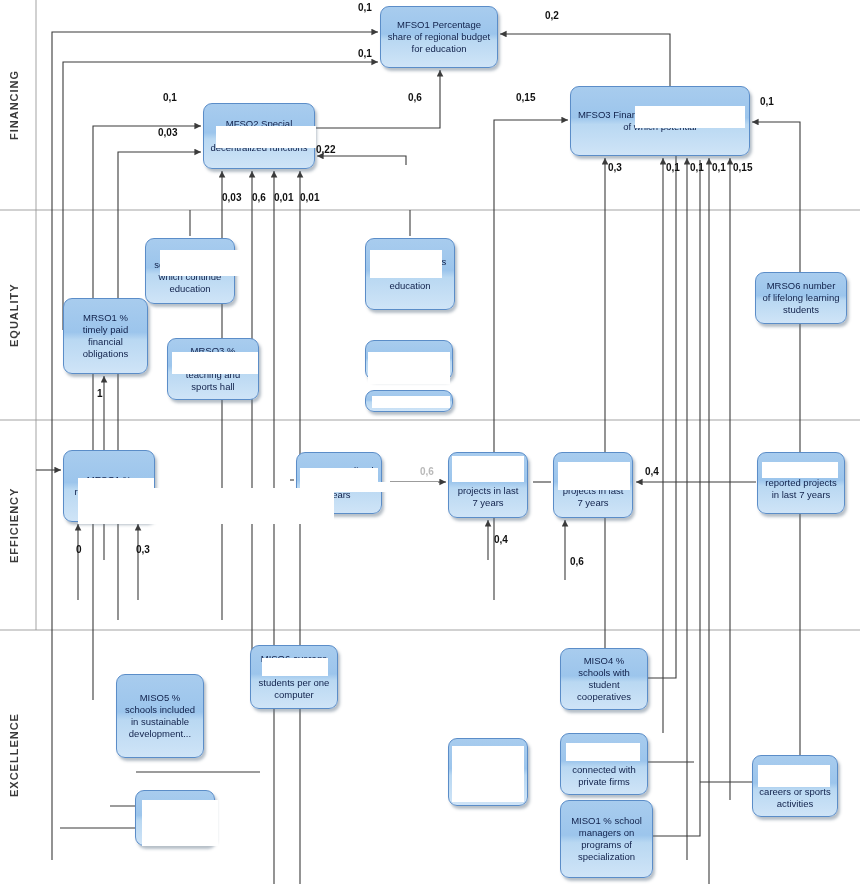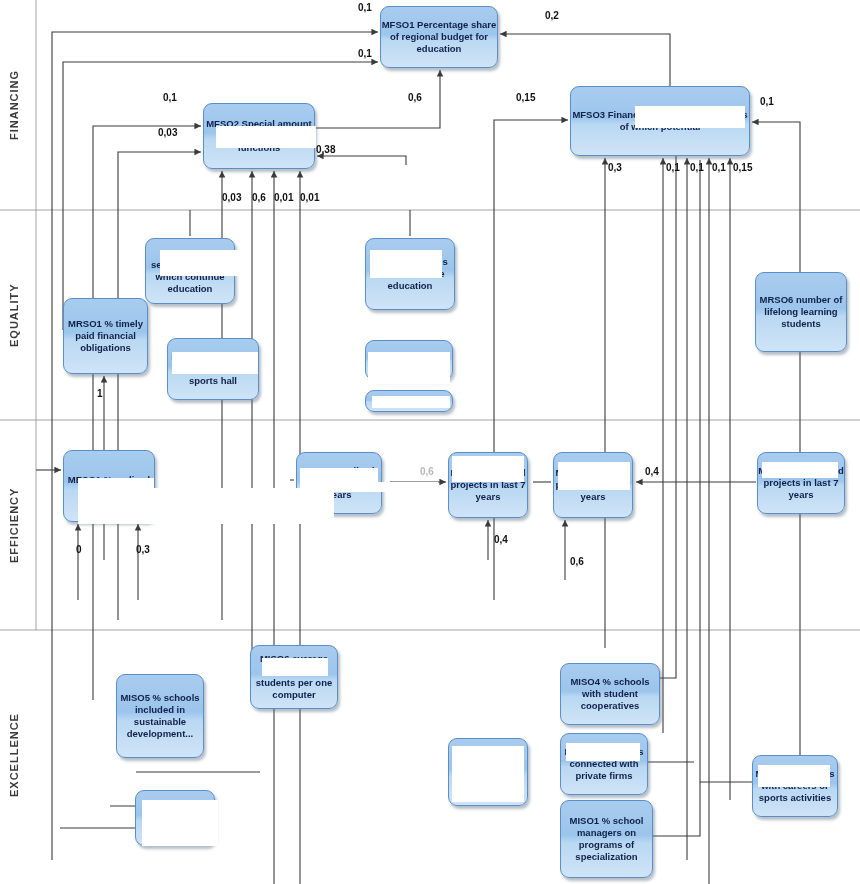--- a/index.html
+++ b/index.html
@@ -21,27 +21,27 @@
 
   .node{
     position:absolute;
     box-sizing:border-box;
     border:1px solid #5b8dc8;
     border-radius:9px;
     background:linear-gradient(to bottom,#a8ccee 0%,#9cc5ec 45%,#b9d8f2 55%,#cfe4f7 100%);
     box-shadow:2px 3px 3px rgba(90,110,130,.45);
     color:#10204a;
     font-size:9.5px;
-    font-weight:bold;
+    font-weight:normal;
     line-height:1.25;
     text-align:center;
     display:flex;
     align-items:center;
     justify-content:center;
-    padding:3px 0;
+    padding:3px 6px;
     overflow:hidden;
   }
   .node span{display:block;width:100%;}
 
   
   .occl{position:absolute;background:#fff;}
 
   .elabel{
     position:absolute;
     font-size:10px;
@@ -147,21 +147,21 @@
       </div>
       <div class="node" style="left: 365px; top: 238px; width: 90px; height: 72px;">
         <span>MRSO4 % pupils which continue education</span>
       </div>
       <div class="node" style="left: 365px; top: 340px; width: 88px; height: 40px;">
         <span>MRSO5</span>
       </div>
       <div class="node" style="left: 365px; top: 390px; width: 88px; height: 22px;">
         <span>ng</span>
       </div>
-      <div class="node" style="left: 755px; top: 272px; width: 92px; height: 80px; align-items: center;">
+      <div class="node" style="left: 755px; top: 272px; width: 92px; height: 52px; align-items: center;">
         <span>MRSO6 number of lifelong learning students</span>
       </div>
       <div class="node" style="left: 63px; top: 450px; width: 92px; height: 72px;">
         <span>MESO1 % realized projects</span>
       </div>
       <div class="node" style="left: 296px; top: 452px; width: 86px; height: 62px;">
         <span>MESO2 realized projects in last 7 years</span>
       </div>
       <div class="node" style="left: 448px; top: 452px; width: 80px; height: 66px;">
         <span>MESO3 financed projects in last 7 years</span>
@@ -177,21 +177,21 @@
       </div>
       <div class="node" style="left: 250px; top: 645px; width: 88px; height: 64px;">
         <span>MISO6 average number of students per one computer</span>
       </div>
       <div class="node" style="left: 448px; top: 738px; width: 80px; height: 68px;">
         <span></span>
       </div>
       <div class="node" style="left: 135px; top: 790px; width: 80px; height: 56px;">
         <span>MISO8 ...</span>
       </div>
-      <div class="node" style="left: 560px; top: 663px; width: 100px; height: 62px;">
+      <div class="node" style="left: 560px; top: 648px; width: 88px; height: 62px;">
         <span>MISO4 % schools with student cooperatives</span>
       </div>
       <div class="node" style="left: 560px; top: 733px; width: 88px; height: 62px;">
         <span>MISO3 % schools connected with private firms</span>
       </div>
       <div class="node" style="left: 560px; top: 800px; width: 93px; height: 78px;">
         <span>MISO1 % school managers on programs of specialization</span>
       </div>
       <div class="node" style="left: 752px; top: 755px; width: 86px; height: 62px;">
         <span>MISO2 % schools with careers or sports activities</span>
@@ -199,21 +199,21 @@
     </div>
   <div id="labels">
       <div class="elabel" style="left: 358px; top: 2px;">0,1</div>
       <div class="elabel" style="left: 505px; top: 10px; padding-left: 40px;">0,2</div>
       <div class="elabel" style="left: 358px; top: 48px;">0,1</div>
       <div class="elabel" style="left: 163px; top: 92px;">0,1</div>
       <div class="elabel" style="left: 408px; top: 92px;">0,6</div>
       <div class="elabel" style="left: 516px; top: 92px;">0,15</div>
       <div class="elabel" style="left: 760px; top: 96px;">0,1</div>
       <div class="elabel" style="left: 158px; top: 127px;">0,03</div>
-      <div class="elabel" style="left: 316px; top: 144px;">0,38</div>
+      <div class="elabel" style="left: 316px; top: 144px;">0,22</div>
       <div class="elabel" style="left: 222px; top: 192px;">0,03</div>
       <div class="elabel" style="left: 252px; top: 192px;">0,6</div>
       <div class="elabel" style="left: 274px; top: 192px;">0,01</div>
       <div class="elabel" style="left: 300px; top: 192px;">0,01</div>
       <div class="elabel" style="left: 608px; top: 162px;">0,3</div>
       <div class="elabel" style="left: 666px; top: 162px;">0,1</div>
       <div class="elabel" style="left: 690px; top: 162px;">0,1</div>
       <div class="elabel" style="left: 712px; top: 162px;">0,1</div>
       <div class="elabel" style="left: 733px; top: 162px;">0,15</div>
       <div class="elabel" style="left: 97px; top: 388px;">1</div>

